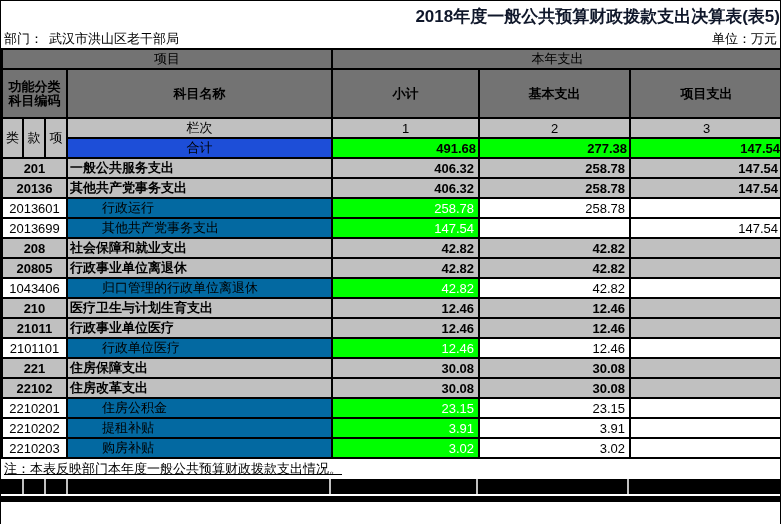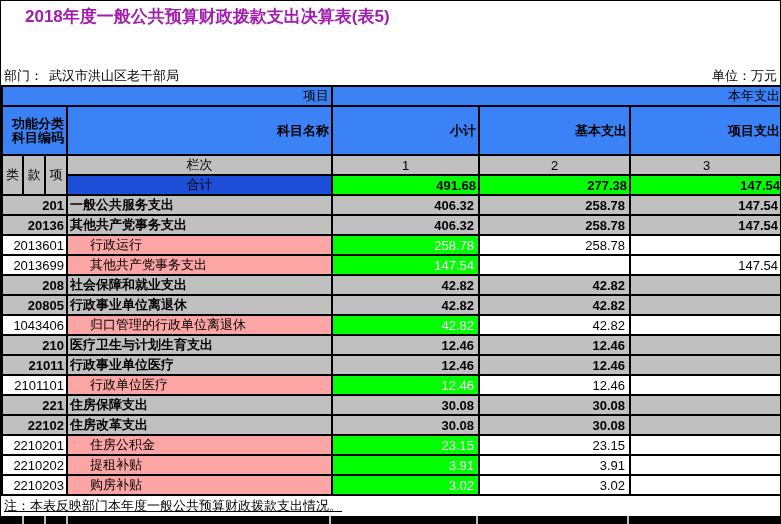--- a/index.html
+++ b/index.html
@@ -11,69 +11,69 @@
     width: 781px; height: 524px;
     background: #ffffff;
     border-left: 1px solid #000;
     border-right: 1px solid #000;
     border-top: 1px solid #000;
     overflow: hidden;
   }
 
   .title {
     height: 30px; line-height: 32px;
-    text-align: left;
+    text-align: right;
     font-size: 17px; font-weight: 700;
-    color: #a21caf;
+    color: #0f172a;
     margin-left: 24px;
   }
 
   .meta-row {
     height: 17px; line-height: 16px;
     display: flex; justify-content: space-between;
-    font-size: 13px; padding: 0 3px; margin-top: 37px;
+    font-size: 13px; padding: 0 3px;
   }
   .meta-left span { margin-right: 6px; }
 
   table.fin {
     width: 100%;
     border-collapse: collapse;
     table-layout: fixed;
   }
   table.fin td, table.fin th {
     border: 2px solid #000;
     font-size: 13px;
     font-weight: 400;
     color: #000;
     overflow: hidden;
     white-space: nowrap;
     padding: 0 2px;
   }
-  thead th { background: #3b82f6; text-align: right; }
+  thead th { background: #737373; text-align: center; }
   tr.hdr-a th { height: 17px; }
   tr.hdr-b th { height: 49px; font-weight: bold; }
   tr.hdr-c td { height: 20px; background: #c0c0c0; text-align: center; }
   tr.total-row td { height: 19px; }
   .func-code { font-size: 12px; line-height: 14px; white-space: normal; }
 
   tr.total-row .t-label { background: #1d4ed8; text-align: center; }
   tr.total-row .t-val {
     background: #00ff00; text-align: right;
     font-weight: 700; 
   }
 
   tbody tr { height: 19px; }
-  tbody td.cell-code { text-align: right; padding-left: 2px; }
+  tbody td.cell-code { text-align: center; padding-left: 2px; }
   tbody td.cell-name { text-align: left; }
   tbody td.cell-subtotal, tbody td.cell-basic, tbody td.cell-project {
     text-align: right; padding-right: 4px;
   }
   tr.summary td { background: #c0c0c0; font-weight: 700; }
   tr.detail td.cell-code { background: #ffffff; }
-  tr.detail td.cell-name { background: #fca5a5; padding-left: 22px; }
+  tr.detail td.cell-name { background: #0369a1; padding-left: 34px; }
   tr.detail td.cell-subtotal { background: #00ff00; color: #ffffff; }
   tr.detail td.cell-basic, tr.detail td.cell-project { background: #ffffff; }
 
   .notes { font-size: 13px; }
   .note-line { height: 20px; line-height: 20px; padding-left: 3px; text-decoration: underline; }
 
   .black-row {
     height: 15px;
     background: #c0c0c0;
     display: flex;

